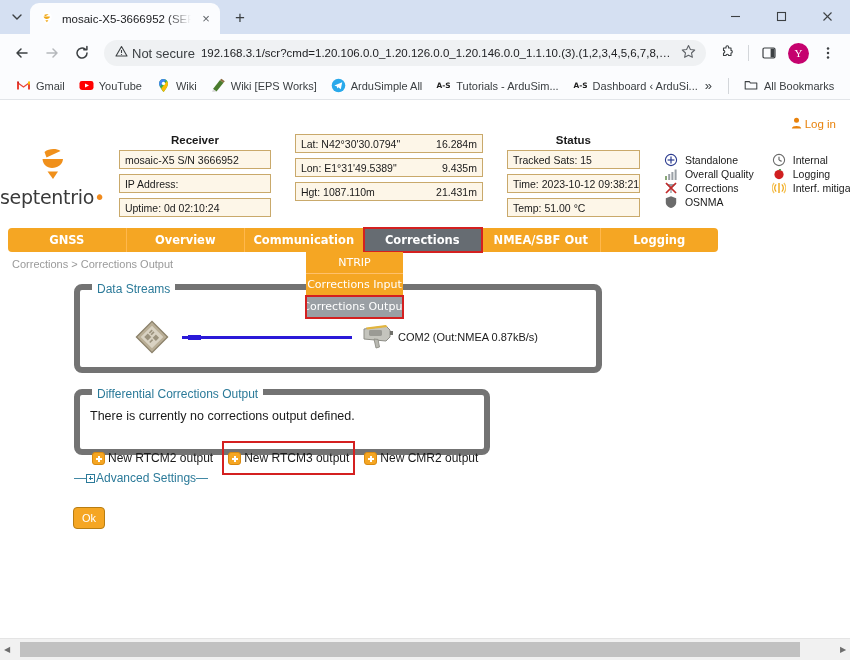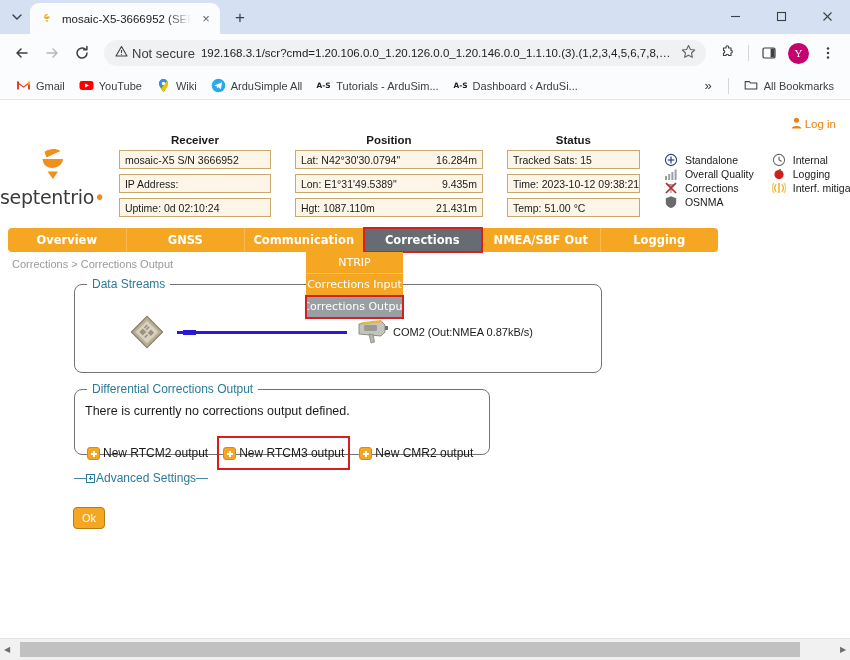--- a/index.html
+++ b/index.html
@@ -184,21 +184,21 @@
     background: #9a9fa4; color: #ffffff;
     outline: 2px solid #d42020; outline-offset: -1px;
   }
 
   .breadcrumb {
     font-size: 11px; color: #9a9a9a; padding: 6px 0 0 12px;
   }
 
   
   .fs {
-    border: 1px solid #737373; border-radius: 8px;
+    border: 6px solid #737373; border-radius: 8px;
     margin: 12px 0 0 74px; position: relative; background: #fff;
   }
   .fs-legend {
     position: absolute; top: -8px; left: 12px; background: #fff;
     padding: 0 5px; font-size: 12px; color: #2b7a99;
   }
   .fs-streams { width: 528px; height: 89px; margin-top: 14px; }
   .fs-diff { width: 416px; height: 66px; margin-top: 16px; }
 
   .stream-row {
@@ -409,20 +409,30 @@
         <svg width="15" height="15" viewBox="0 0 15 15">
             <path d="M7.5 1 C5 1 3 3 3 5.5 C3 8.8 7.5 14 7.5 14 C7.5 14 12 8.8 12 5.5 C12 3 10 1 7.5 1 Z" fill="#34a853"></path>
             <path d="M7.5 1 C5 1 3 3 3 5.5 C3 6.4 3.4 7.5 4 8.6 L9.8 2.3 C9 1.5 8.3 1 7.5 1 Z" fill="#4285f4"></path>
             <path d="M10.6 3.2 L5.2 10.5 C6.3 12.2 7.5 14 7.5 14 C7.5 14 12 8.8 12 5.5 C12 4.6 11.5 3.8 10.6 3.2 Z" fill="#fbbc04"></path>
             <circle cx="7.5" cy="5.4" r="1.7" fill="#ffffff"></circle>
           </svg>
       </span>
       <span class="bm-label">Wiki</span>
     </div>
 
+    <div class="bm">
+      <span class="bm-ico">
+        <svg width="15" height="15" viewBox="0 0 15 15">
+            <path d="M2 11 L9 2 L12.5 4.8 L5.5 13.5 Z" fill="#4a7c2e"></path>
+            <path d="M9 2 L12.5 4.8 L13.8 3.3 L10.4 0.8 Z" fill="#8b6b3f"></path>
+            <path d="M2 11 L5.5 13.5 L1.2 14 Z" fill="#d6d6d6"></path>
+          </svg>
+      </span>
+      <span class="bm-label">Wiki [EPS Works]</span>
+    </div>
 
     <div class="bm">
       <span class="bm-ico">
         <svg width="15" height="15" viewBox="0 0 15 15">
             <circle cx="7.5" cy="7.5" r="6.8" fill="#29a9eb"></circle>
             <path d="M3.4 7.6 L11.2 4.3 L9.8 11.2 L7.3 9.2 L6.1 10.4 L6 8.4 Z" fill="#ffffff"></path>
           </svg>
       </span>
       <span class="bm-label">ArduSimple All</span>
     </div>
@@ -495,21 +505,20 @@
           </div>
           <div class="statbox w-receiver">
             <span class="lbl">IP Address:</span>
           </div>
           <div class="statbox w-receiver">
             <span class="lbl">Uptime: 0d 02:10:24</span>
           </div>
         </div>
 
         <div class="statcol">
-          <div class="statcol-title">Position</div>
           <div class="statbox w-position">
             <span class="lbl">Lat:  N42°30'30.0794"</span>
             <span class="val2">16.284m</span>
           </div>
           <div class="statbox w-position">
             <span class="lbl">Lon:  E1°31'49.5389"</span>
             <span class="val2">9.435m</span>
           </div>
           <div class="statbox w-position">
             <span class="lbl">Hgt: 1087.110m</span>
@@ -613,22 +622,22 @@
                 </svg>
             </span>
             <span class="ind-label">Interf. mitigated</span>
           </div>
         </div>
       </div>
     </div>
 
     <div class="navwrap">
       <div class="mainnav">
+        <div class="navitem">GNSS</div>
         <div class="navitem first">Overview</div>
-        <div class="navitem">GNSS</div>
         <div class="navitem">Communication</div>
         <div class="navitem active">Corrections</div>
         <div class="navitem">NMEA/SBF Out</div>
         <div class="navitem">Logging</div>
       </div>
 
       <div class="dropdown">
         <div class="ddrow">NTRIP</div>
         <div class="ddrow">Corrections Input</div>
         <div class="ddrow selected">Corrections Output</div>

